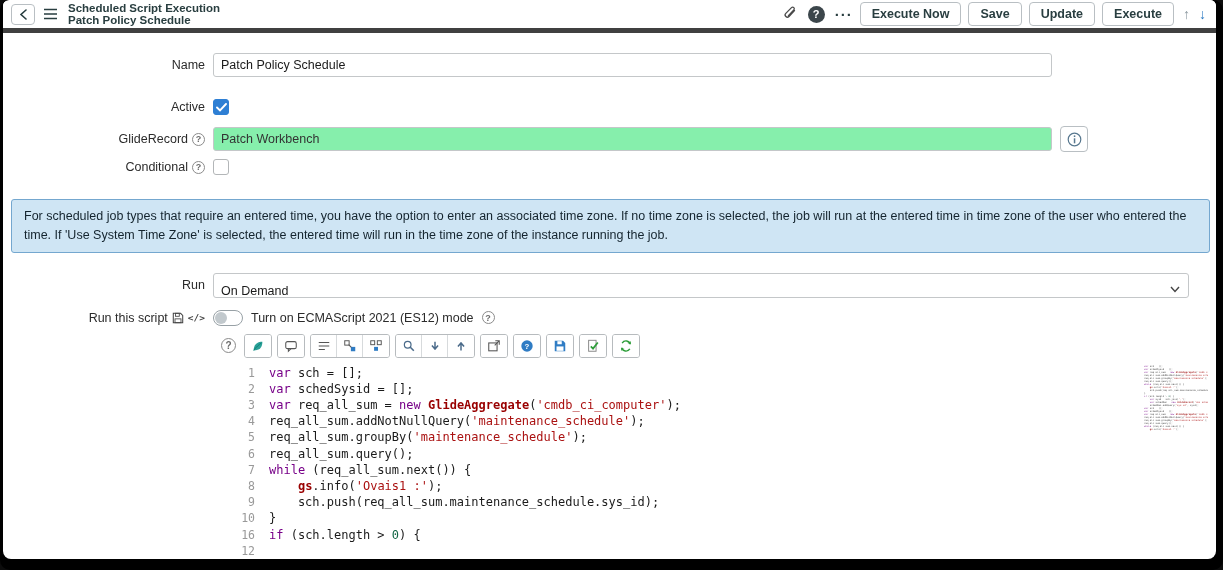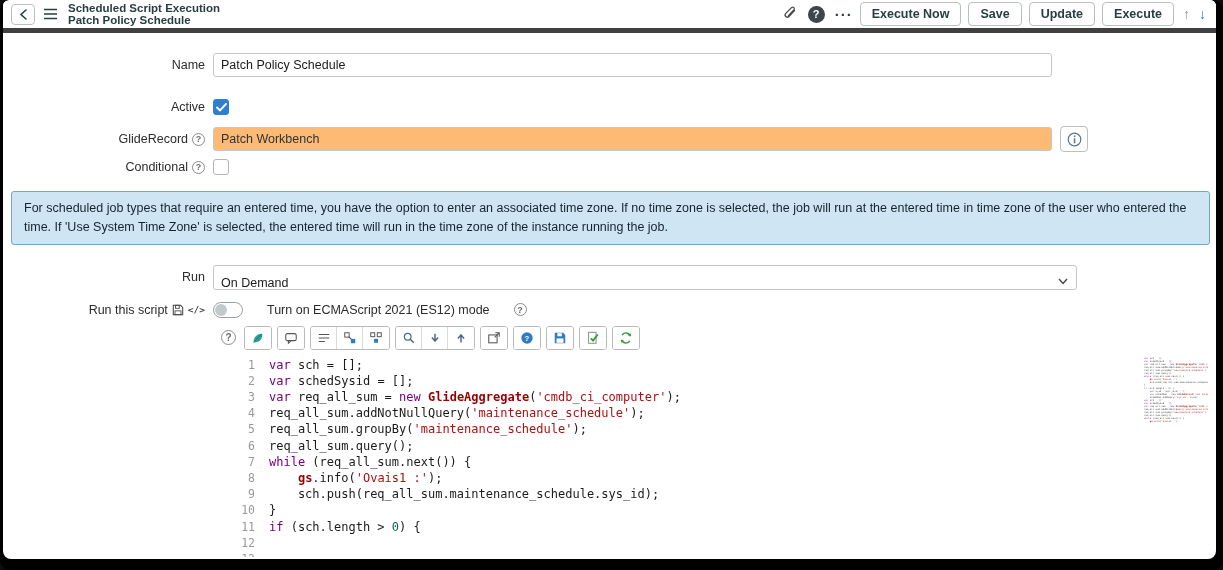--- a/index.html
+++ b/index.html
@@ -19,34 +19,34 @@
   .dots { font-size:15px; font-weight:bold; color:#293e40; letter-spacing:1px; margin-left:10px; cursor:pointer; }
   .btn { margin-left:7px; background:#fff; border:1px solid #b9bfc3; border-radius:4px; color:#293e40; font-family:"Liberation Sans",sans-serif; font-size:12.5px; font-weight:bold; padding:3px 11px; height:24px; cursor:pointer; white-space:nowrap; }
   .navarrow { font-size:14px; margin-left:9px; cursor:pointer; }
   .up { color:#8a979e; } .down { color:#2f7cc4; }
 
   
   main { padding-top:20px; height:524px; overflow:hidden; }
   .frow { display:flex; align-items:center; }
   .frow label { width:210px; flex:none; text-align:right; padding-right:8px; font-size:12.5px; color:#2b2b2b; display:flex; justify-content:flex-end; align-items:center; gap:4px; white-space:nowrap; }
   .txt { width:839px; height:24px; border:1px solid #c4c7c9; border-radius:3px; font-family:"Liberation Sans",sans-serif; font-size:12.5px; color:#1a1a1a; padding:2px 7px; }
-  .txt.ro { background:#fdba74; color:#333; }
+  .txt.ro { background:#86efac; color:#333; }
   .qhelp { width:13px; height:13px; border:1px solid #8b8b8b; border-radius:50%; color:#6a6a6a; font-size:9px; font-weight:bold; display:inline-flex; align-items:center; justify-content:center; flex:none; }
   .cb { width:16px; height:16px; border-radius:3px; display:inline-flex; align-items:center; justify-content:center; cursor:pointer; }
   .cb.checked { background:#2e7fd4; border:1px solid #2e7fd4; }
   .cb.un { background:#fff; border:1px solid #b3b6b8; }
   .ref-btn { margin-left:8px; width:28px; height:26px; background:#fff; border:1px solid #b9bfc3; border-radius:4px; display:flex; align-items:center; justify-content:center; cursor:pointer; }
   .infobox { margin:14px 6px 20px 8px; background:#cfe5f4; border:1px solid #74a7cf; border-radius:3px; color:#14242e; font-size:12.5px; line-height:1.5; padding:7px 12px; }
-  .selectbox { position:relative; width:864px; height:25px; border:1px solid #c4c7c9; border-radius:3px; background:#fff; font-size:12.5px; color:#1a1a1a; display:flex; align-items:center; padding:12px 24px 0 7px; cursor:pointer; }
+  .selectbox { position:relative; width:976px; height:25px; border:1px solid #c4c7c9; border-radius:3px; background:#fff; font-size:12.5px; color:#1a1a1a; display:flex; align-items:center; padding:12px 24px 0 7px; cursor:pointer; }
   .selectbox .chev { position:absolute; right:8px; top:8px; }
   .lblicon { display:inline-flex; align-items:center; }
   .codeglyph { font-family:"DejaVu Sans Mono",monospace; font-size:9.5px; font-weight:bold; color:#444; }
   .toggle { width:30px; height:16px; border:1px solid #98a1a6; border-radius:9px; background:#fff; position:relative; flex:none; cursor:pointer; }
   .toggle .knob { position:absolute; left:1px; top:1px; width:12px; height:12px; border-radius:50%; background:#c2c9cd; }
-  .togglerow { display:flex; align-items:center; gap:24px; }
+  .togglerow { display:flex; align-items:center; gap:8px; }
   .togglelabel { font-size:12.5px; color:#2b2b2b; }
 
   
   .toolbar { margin:8px 0 5px 218px; display:flex; align-items:center; gap:5px; }
   .tgroup { display:flex; border:1px solid #b7bbbe; border-radius:3px; overflow:hidden; background:#fff; }
   .tbtn { width:26px; height:22px; background:#fff; border:none; border-right:1px solid #d7dadc; display:flex; align-items:center; justify-content:center; cursor:pointer; padding:0; }
   .tgroup .tbtn:last-child { border-right:none; }
   .tb-help { margin-right:3px; }
 
   
@@ -130,21 +130,21 @@
       <input class="txt ro" readonly="" value="Patch Workbench" style="">
       <button class="ref-btn">
         <svg width="15" height="15" viewBox="0 0 15 15">
               <circle cx="7.5" cy="7.5" r="6.3" stroke="#58788f" stroke-width="1.2" fill="none"></circle>
               <rect x="6.8" y="6.3" width="1.5" height="5" fill="#58788f"></rect>
               <rect x="6.8" y="3.4" width="1.5" height="1.6" fill="#58788f"></rect>
             </svg>
       </button>
     </div>
 
-    <div class="frow" style="margin-bottom:16px;">
+    <div class="frow" style="margin-bottom:24px;">
       <label>
         <span>Conditional</span>
         <span class="qhelp">?</span>
       </label>
       <span class="cb un"></span>
     </div>
 
     <div class="infobox">For scheduled job types that require an entered time, you have the option to enter an associated time zone. If no time zone is selected, the job will run at the entered time in time zone of the user who entered the time. If 'Use System Time Zone' is selected, the entered time will run in the time zone of the instance running the job.</div>
 
     <div class="frow" style="margin-bottom:12px;">
@@ -290,21 +290,21 @@
             <div class="cm-line"><span class="ln">1</span><span class="code"><span class="tok-kw">var</span><span class="tok-pl"> sch = [];</span></span></div>
             <div class="cm-line"><span class="ln">2</span><span class="code"><span class="tok-kw">var</span><span class="tok-pl"> schedSysid = [];</span></span></div>
             <div class="cm-line"><span class="ln">3</span><span class="code"><span class="tok-kw">var</span><span class="tok-pl"> req_all_sum = </span><span class="tok-kw">new</span><span class="tok-pl"> </span><span class="tok-api">GlideAggregate</span><span class="tok-pl">(</span><span class="tok-st">'cmdb_ci_computer'</span><span class="tok-pl">);</span></span></div>
             <div class="cm-line"><span class="ln">4</span><span class="code"><span class="tok-pl">req_all_sum.addNotNullQuery(</span><span class="tok-st">'maintenance_schedule'</span><span class="tok-pl">);</span></span></div>
             <div class="cm-line"><span class="ln">5</span><span class="code"><span class="tok-pl">req_all_sum.groupBy(</span><span class="tok-st">'maintenance_schedule'</span><span class="tok-pl">);</span></span></div>
             <div class="cm-line"><span class="ln">6</span><span class="code"><span class="tok-pl">req_all_sum.query();</span></span></div>
             <div class="cm-line"><span class="ln">7</span><span class="code"><span class="tok-kw">while</span><span class="tok-pl"> (req_all_sum.next()) {</span></span></div>
             <div class="cm-line"><span class="ln">8</span><span class="code"><span class="tok-pl">    </span><span class="tok-api">gs</span><span class="tok-pl">.info(</span><span class="tok-st">'Ovais1 :'</span><span class="tok-pl">);</span></span></div>
             <div class="cm-line"><span class="ln">9</span><span class="code"><span class="tok-pl">    sch.push(req_all_sum.maintenance_schedule.sys_id);</span></span></div>
             <div class="cm-line"><span class="ln">10</span><span class="code"><span class="tok-pl">}</span></span></div>
-            <div class="cm-line"><span class="ln">11</span><span class="code"><span class="tok-kw">if</span><span class="tok-pl"> (sch.length &gt; </span><span class="tok-nu">0</span><span class="tok-pl">) {</span></span></div>
+            <div class="cm-line"><span class="ln">16</span><span class="code"><span class="tok-kw">if</span><span class="tok-pl"> (sch.length &gt; </span><span class="tok-nu">0</span><span class="tok-pl">) {</span></span></div>
             <div class="cm-line"><span class="ln">12</span></div>
             <div class="cm-line"><span class="ln">13</span></div>
             <div class="cm-line"><span class="ln">14</span><span class="code"></span></div>
           </div>
       <div class="minimap" id="minimap-content">
             <div class="mm-line"><span class="tok-kw">var</span><span class="tok-pl"> sch = [];</span></div>
             <div class="mm-line"><span class="tok-kw">var</span><span class="tok-pl"> schedSysid = [];</span></div>
             <div class="mm-line"><span class="tok-kw">var</span><span class="tok-pl"> req_all_sum = </span><span class="tok-kw">new</span><span class="tok-pl"> </span><span class="tok-api">GlideAggregate</span><span class="tok-pl">(</span><span class="tok-st">'cmdb_ci_computer'</span></div>
             <div class="mm-line"><span class="tok-pl">req_all_sum.addNotNullQuery(</span><span class="tok-st">'maintenance_schedule'</span></div>
             <div class="mm-line"><span class="tok-pl">req_all_sum.groupBy(</span><span class="tok-st">'maintenance_schedule'</span><span class="tok-pl">);</span></div>

